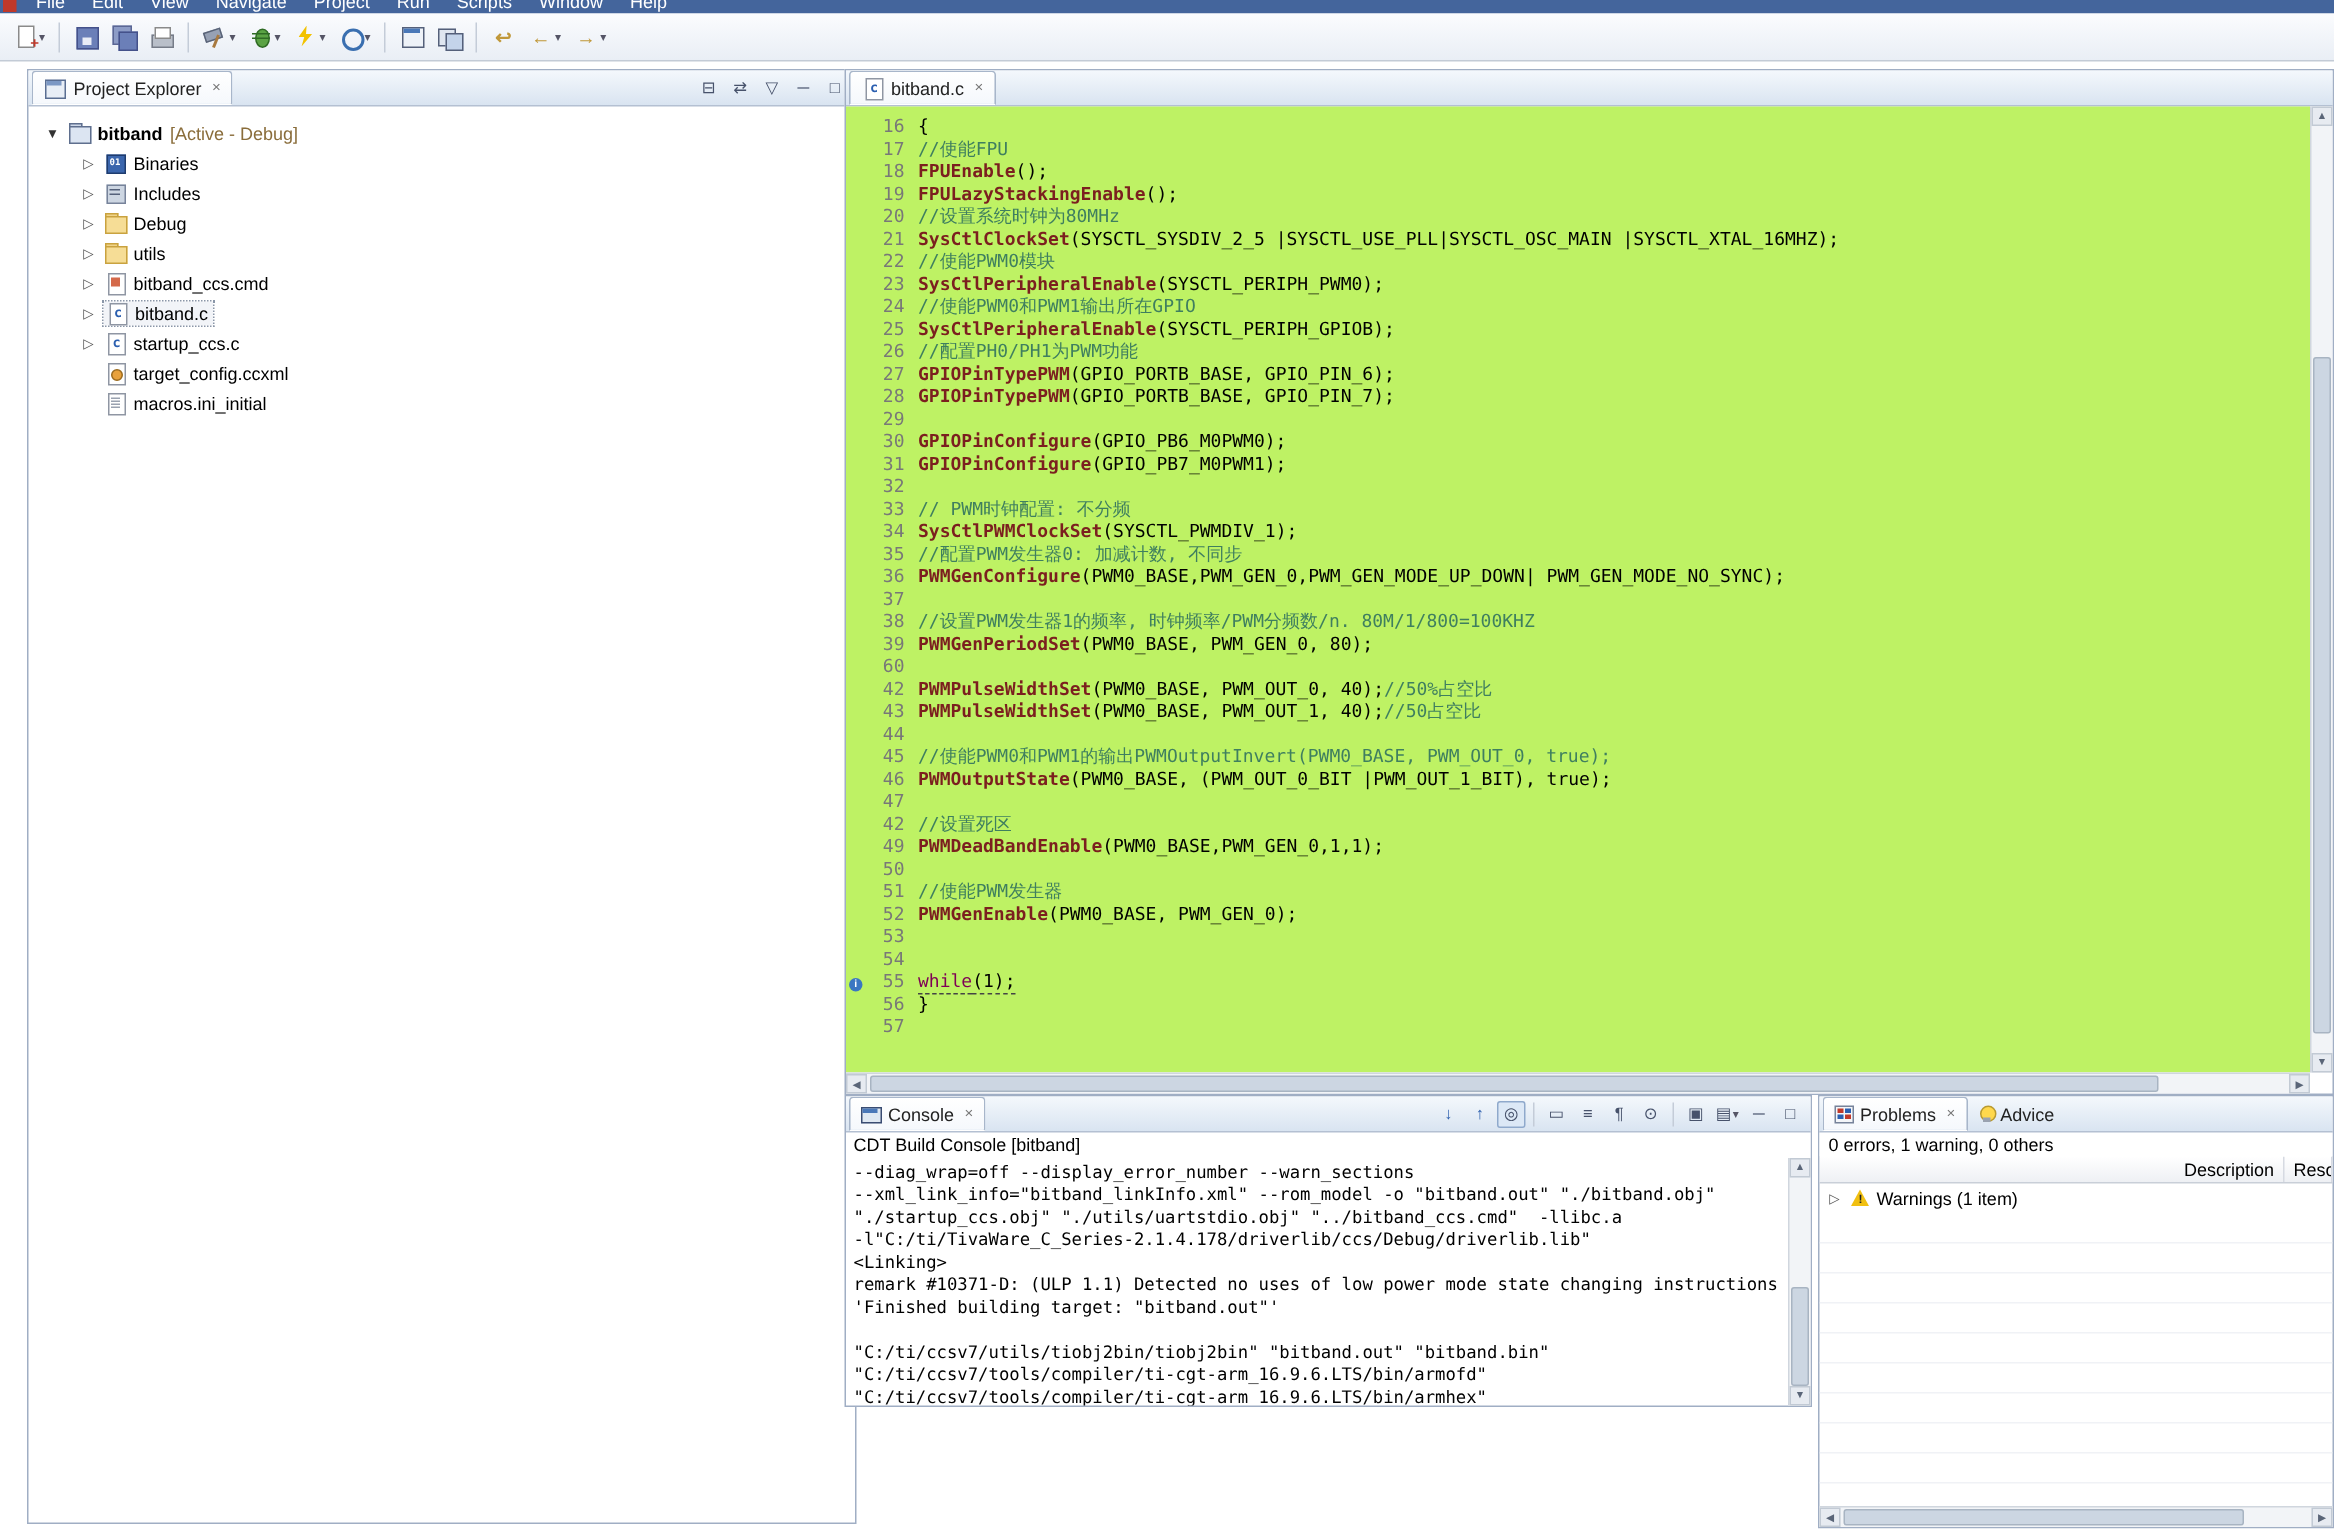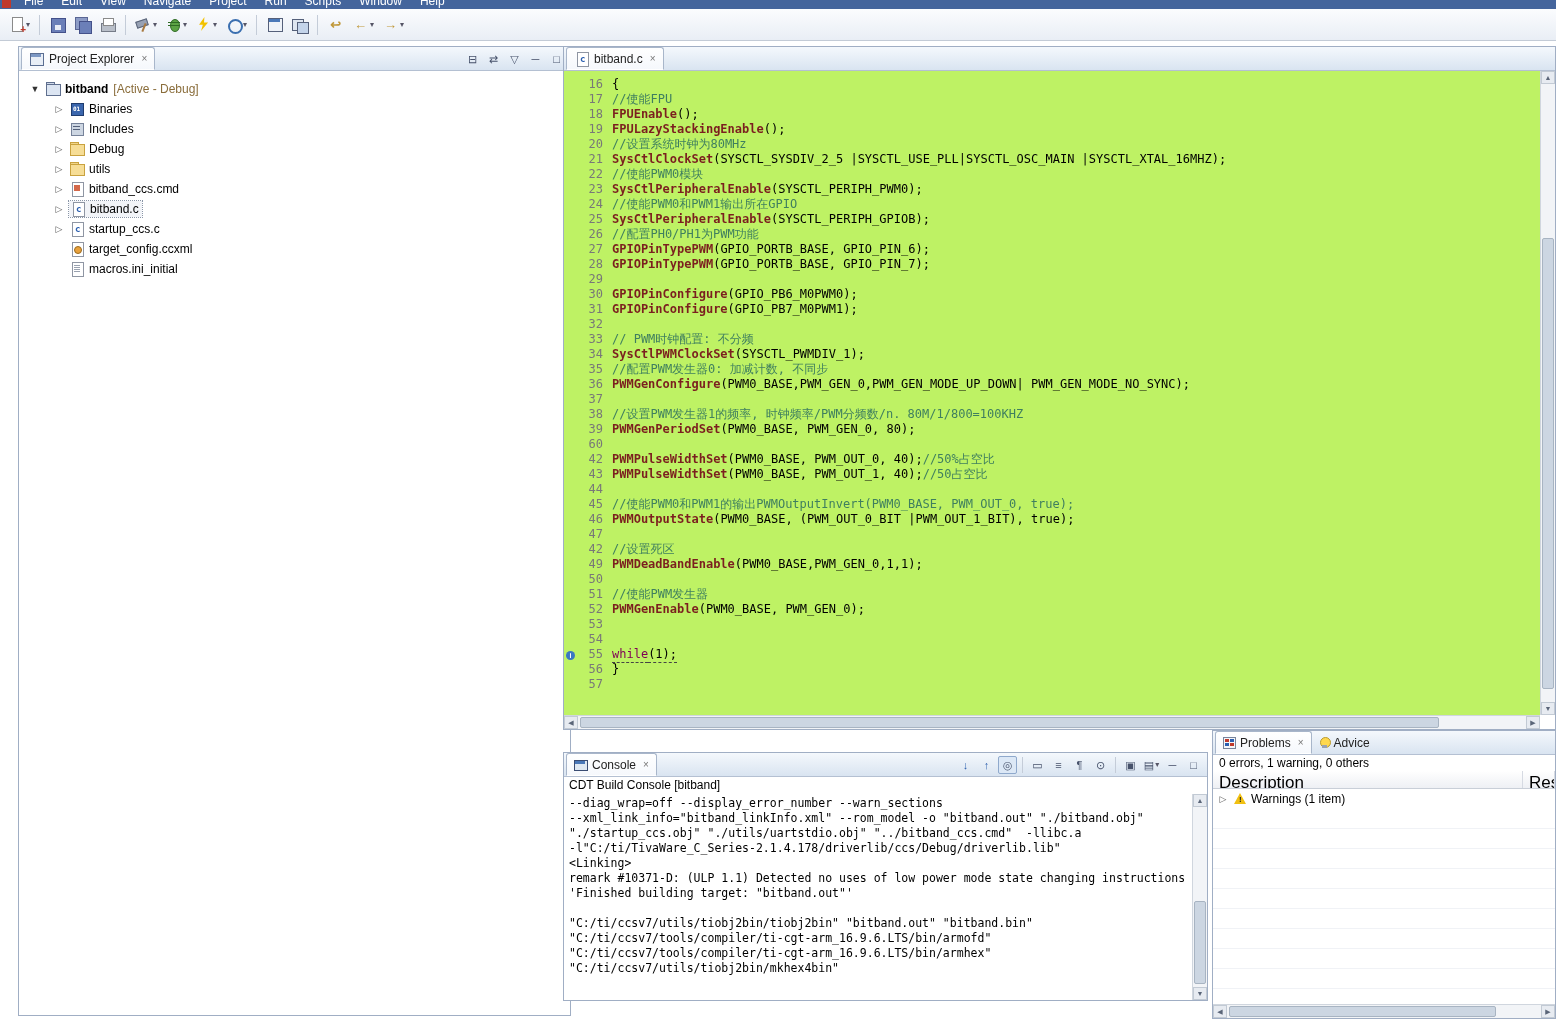--- a/index.html
+++ b/index.html
@@ -94,36 +94,36 @@
   .seg-k{color:#7f0055;font-weight:normal;}
   .u{border-bottom:1px dashed #444;}
 
   
   .sbv{position:absolute;width:15px;background:#f2f4f7;border-left:1px solid #d0d6de;}
   .sbh{position:absolute;height:14px;background:#f2f4f7;border-top:1px solid #d0d6de;}
   .sbthumb{position:absolute;background:#ccd6e2;border:1px solid #a8b4c2;border-radius:2px;}
   .sbarr{position:absolute;width:14px;height:13px;font-size:7px;color:#5a6578;display:flex;align-items:center;justify-content:center;background:#e7ebf1;border:1px solid #c2cad4;}
 
   
-  #console{left:563px;top:752px;width:645px;height:249px;}
+  #console{left:563px;top:730px;width:645px;height:208px;}
   #con-title{height:17px;line-height:17px;padding-left:5px;font-size:12px;background:#fff;white-space:nowrap;}
   #con-body{position:absolute;left:0;top:41px;right:16px;bottom:0;overflow:hidden;padding:2px 0 0 5px;}
   .conline{white-space:pre;font:11.5px/15px "DejaVu Sans Mono",monospace;height:15px;}
   .redbox{display:inline-block;border:2px solid #ff0000;padding:4px 10px 5px 4px;margin:-4px 0 0 -4px;}
   .ic-console{width:14px;height:12px;position:relative;display:inline-block;}
   .ic-console::before{content:"";position:absolute;left:0;top:1px;width:12px;height:9px;background:#dfe8f2;border:1px solid #3a4c72;}
   .ic-console::after{content:"";position:absolute;left:1px;top:2px;width:10px;height:3px;background:#4a78b8;}
   .blue{color:#2d5fae;}
 
   
   #problems{left:1212px;top:730px;width:344px;height:289px;}
   #prob-summary{height:16px;line-height:16px;padding-left:6px;font-size:12px;background:#fff;}
   #prob-table{position:absolute;left:0;top:40px;right:0;bottom:16px;overflow:hidden;}
   .phead{display:flex;height:18px;background:linear-gradient(#ffffff,#eef0f4);border-bottom:1px solid #c9cfd8;}
-  .pcell{padding:2px 6px;border-right:1px solid #d6dae2;font-size:17px;white-space:nowrap;overflow:hidden;}
+  .pcell{padding:2px 6px;border-right:1px solid #d6dae2;font-size:12px;white-space:nowrap;overflow:hidden;text-align:right;}
   .pcell.c1{width:310px;flex:none;}
   .pcell.c2{flex:1;}
   .prow{height:20px;display:flex;align-items:center;gap:4px;padding-left:4px;font-size:12px;}
   .prow-fill{height:20px;border-bottom:1px solid #f0f2f6;}
   .warn-ic{position:relative;width:14px;height:12px;flex:none;}
   .warn-ic::before{content:"";position:absolute;left:1px;top:0;width:0;height:0;border-left:6px solid transparent;border-right:6px solid transparent;border-bottom:11px solid #f1c011;}
   .warn-ic::after{content:"!";position:absolute;left:6px;top:1px;font:bold 8px/11px "Liberation Sans",sans-serif;color:#222;}
   .ic-problems{width:13px;height:11px;position:relative;display:inline-block;}
   .ic-problems::before{content:"";position:absolute;left:0;top:0;width:11px;height:10px;background:#f4f6f9;border:1px solid #77839a;}
   .ic-problems::after{content:"";position:absolute;left:2px;top:2px;width:4px;height:3px;background:#c0392b;box-shadow:5px 0 0 #2b5fb0,0 4px 0 #2b5fb0,5px 4px 0 #c0392b;}

